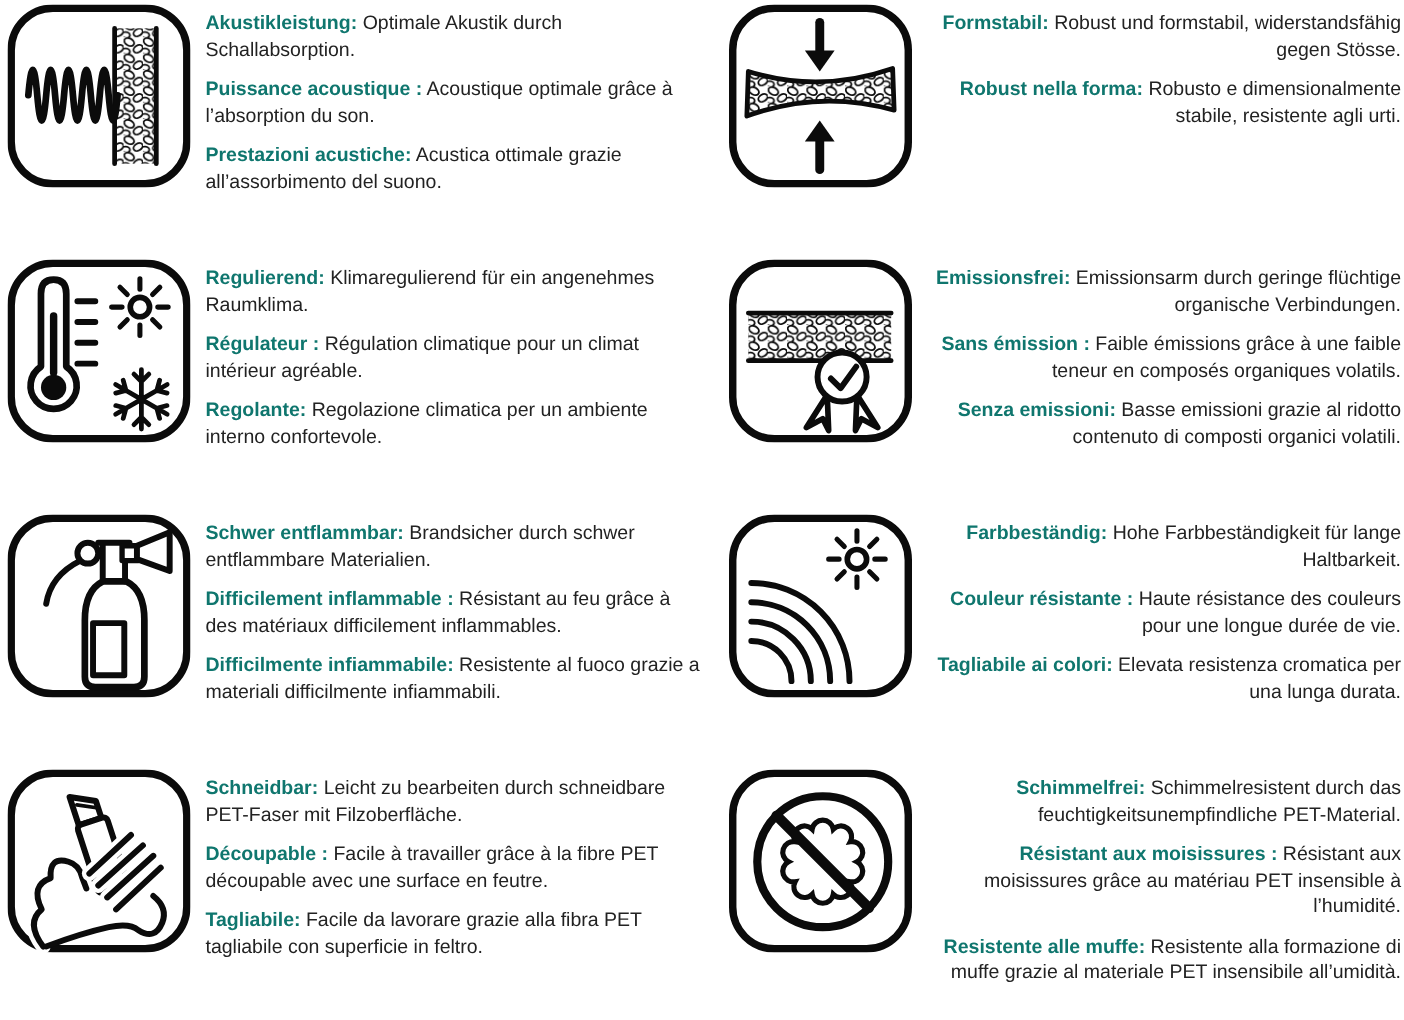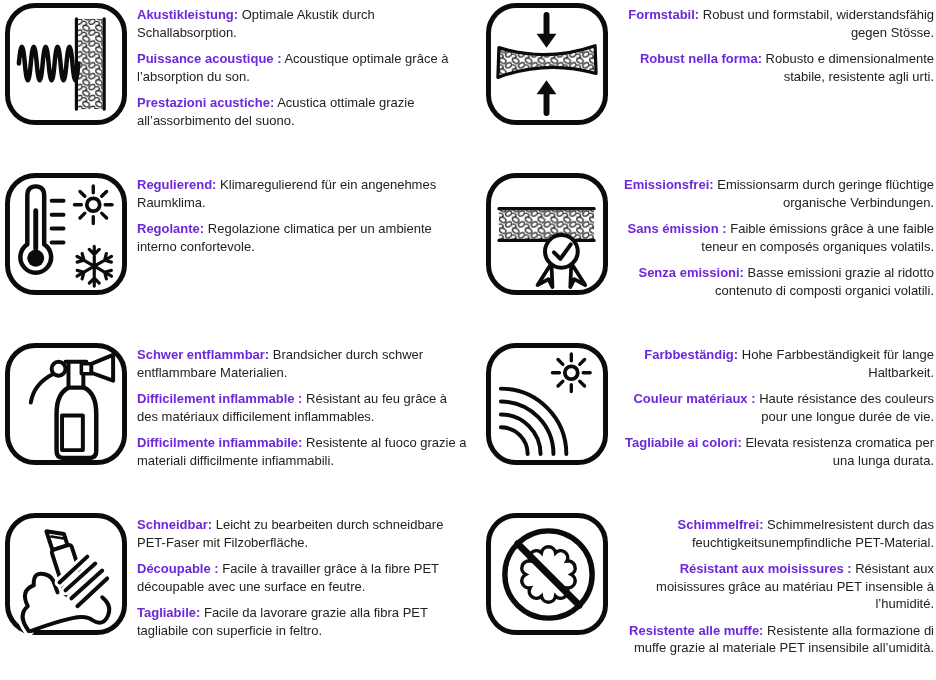--- a/index.html
+++ b/index.html
@@ -17,21 +17,21 @@
   }
   .cell { display: flex; align-items: flex-start; padding-top: 3px; }
   .cell.left  { padding-left: 5px; }
   .cell.right { padding-left: 18px; text-align: right; }
   .icon-box { width: 122px; height: 122px; flex: 0 0 auto; }
   .icon-box svg { display: block; width: 122px; height: 122px; }
   .texts { margin-left: 10px; padding-top: 3px; }
   .cell.left  .texts { width: 332px; }
   .cell.right .texts { width: 316px; }
   .entry { font-size: 13px; line-height: 17.5px; margin-bottom: 9px; }
-  .entry b { color: #6d28d9; font-weight: 700; }
+  .entry b { color: #0f766e; font-weight: 700; }
 </style>
 </head>
 <body>
 
 <div class="grid">
 
   <section class="cell left">
     <div class="icon-box">
       <svg viewBox="0 0 123 123" xmlns="http://www.w3.org/2000/svg">
         <defs>
@@ -108,20 +108,21 @@
           <use href="#flakeArm" transform="rotate(60)"></use>
           <use href="#flakeArm" transform="rotate(120)"></use>
           <use href="#flakeArm" transform="rotate(180)"></use>
           <use href="#flakeArm" transform="rotate(240)"></use>
           <use href="#flakeArm" transform="rotate(300)"></use>
         </g>
       </svg>
     </div>
     <div class="texts">
       <p class="entry"><b>Regulierend:</b> <span>Klimaregulierend für ein angenehmes Raumklima.</span></p>
+      <p class="entry"><b>Régulateur :</b> <span>Régulation climatique pour un climat intérieur agréable.</span></p>
       <p class="entry"><b>Regolante:</b> <span>Regolazione climatica per un ambiente interno confortevole.</span></p>
     </div>
   </section>
 
   <section class="cell right">
     <div class="icon-box">
       <svg viewBox="0 0 123 123" xmlns="http://www.w3.org/2000/svg">
         <defs>
           <pattern id="texD" width="13" height="11" patternUnits="userSpaceOnUse">
             <g fill="none" stroke="#0b0b0b" stroke-width="1.2">
@@ -182,21 +183,21 @@
           <path d="M15 46 A66 66 0 0 1 81 112" stroke-width="4"></path>
         </g>
         <g transform="translate(86,30)" stroke="#0b0b0b" fill="none" stroke-linecap="round">
           <circle r="6.5" stroke-width="3.8"></circle>
           <path stroke-width="3.4" d="M12 0H19 M-12 0H-19 M0 12V19 M0 -12V-19 M8.5 8.5L13.4 13.4 M-8.5 8.5L-13.4 13.4 M8.5 -8.5L13.4 -13.4 M-8.5 -8.5L-13.4 -13.4"></path>
         </g>
       </svg>
     </div>
     <div class="texts">
       <p class="entry"><b>Farbbeständig:</b> <span>Hohe Farbbeständigkeit für lange Haltbarkeit.</span></p>
-      <p class="entry"><b>Couleur matériaux :</b> <span>Haute résistance des couleurs pour une longue durée de vie.</span></p>
+      <p class="entry"><b>Couleur résistante :</b> <span>Haute résistance des couleurs pour une longue durée de vie.</span></p>
       <p class="entry"><b>Tagliabile ai colori:</b> <span>Elevata resistenza cromatica per una lunga durata.</span></p>
     </div>
   </section>
 
   <section class="cell left">
     <div class="icon-box">
       <svg viewBox="0 0 123 123" xmlns="http://www.w3.org/2000/svg">
         <rect x="2.5" y="2.5" width="118" height="118" rx="28" fill="#fff" stroke="#0b0b0b" stroke-width="5"></rect>
         <g fill="none" stroke="#0b0b0b" stroke-linejoin="round" stroke-linecap="round">
           <g transform="rotate(-18 62 55)">

